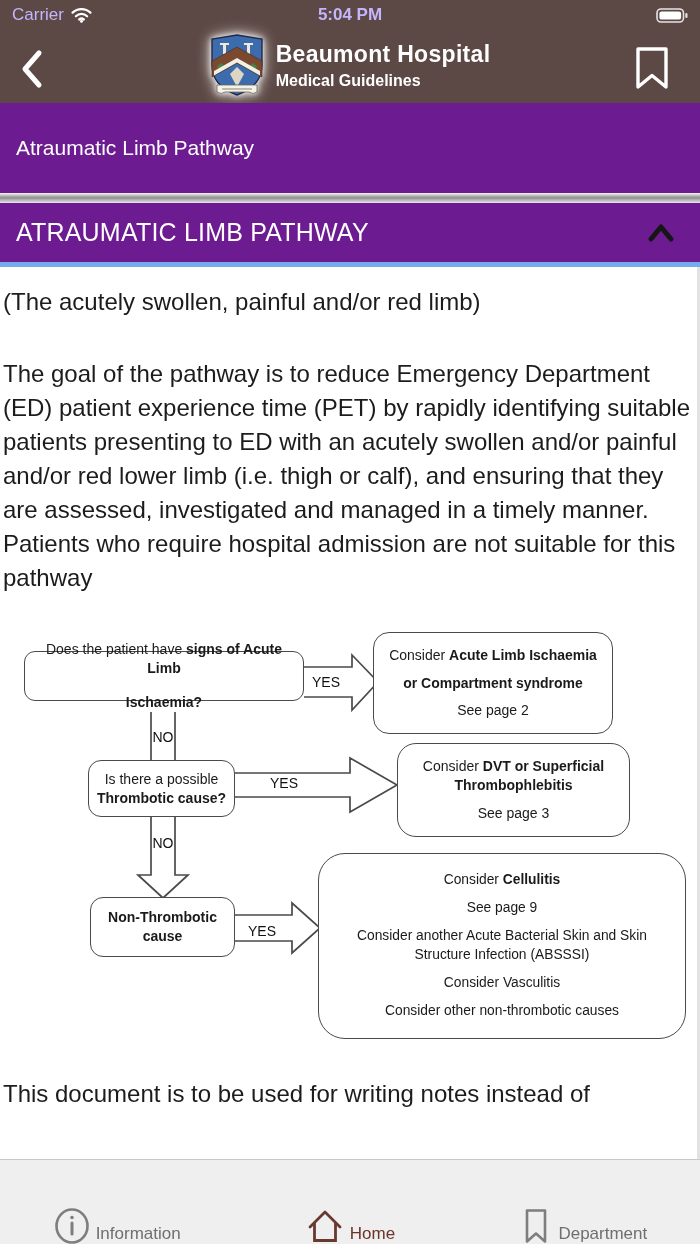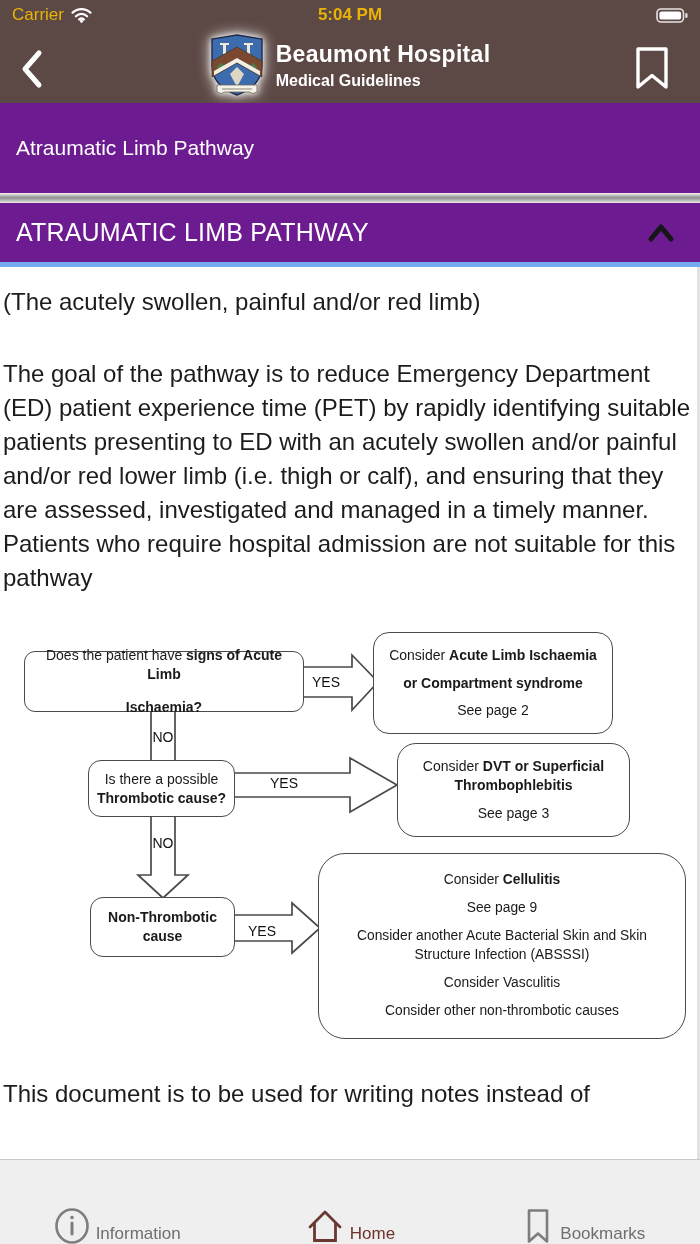--- a/index.html
+++ b/index.html
@@ -1,20 +1,20 @@
 <!DOCTYPE html>
 <html><head>
 <meta charset="utf-8">
 <style>
   html,body{margin:0;padding:0;background:#000;}
   .screen{position:relative;width:700px;height:1244px;background:#fff;overflow:hidden;
           font-family:"Liberation Sans",sans-serif;-webkit-font-smoothing:antialiased;}
   
   .statusbar{position:absolute;top:0;left:0;right:0;height:30px;background:#5c4844;
-             display:flex;align-items:center;padding:14px 12px;box-sizing:border-box;color:#eab308;}
+             display:flex;align-items:center;padding:14px 12px;box-sizing:border-box;color:#c4b5fd;}
   .carrier{font-size:17px;margin-right:7px;}
   .sb-time{position:absolute;left:0;right:0;text-align:center;font-size:17px;font-weight:700;}
   .sb-right{margin-left:auto;display:flex;align-items:center;}
   
   .appheader{position:absolute;top:30px;left:0;right:0;height:73px;background:#5c4844;}
   .backbtn{position:absolute;left:20px;top:18px;width:34px;height:42px;display:flex;align-items:center;cursor:pointer;}
   .bookmarkbtn{position:absolute;right:30px;top:16px;width:36px;height:44px;cursor:pointer;}
   .hdr-center{position:absolute;left:0;right:0;top:4px;display:flex;justify-content:center;align-items:center;gap:12px;}
   .crest{filter:drop-shadow(0 0 3px rgba(255,255,255,.95)) drop-shadow(0 0 7px rgba(255,255,255,.75));}
   .hdr-titles{display:flex;flex-direction:column;color:#fff;}
@@ -38,21 +38,21 @@
   p.intro{margin-top:18px;}
   p.goal{margin-top:38px;}
   p.footer-line{margin-top:17px;}
   
   .diagram{position:relative;width:700px;height:455px;margin-top:10px;}
   .diagram svg.arrows{position:absolute;left:0;top:0;}
   .fbox{position:absolute;background:#fff;border:1.7px solid #4a4a4a;box-sizing:border-box;
         display:flex;flex-direction:column;align-items:center;justify-content:center;
         text-align:center;color:#1a1a1a;font-size:14px;line-height:1.35;}
   .fbox b{font-weight:700;}
-  .q1{left:24px;top:46px;width:280px;height:61px;border-radius:11px;padding:2px 8px;gap:15px;}
+  .q1{left:24px;top:46px;width:280px;height:50px;border-radius:11px;padding:2px 8px;gap:15px;}
   .q2{left:88px;top:155px;width:147px;height:57px;border-radius:13px;}
   .q3{left:90px;top:292px;width:145px;height:60px;border-radius:13px;font-weight:700;}
   .r1{left:373px;top:27px;width:240px;height:102px;border-radius:16px;justify-content:space-evenly;padding:4px 6px;}
   .r2{left:397px;top:138px;width:233px;height:94px;border-radius:19px;justify-content:space-evenly;padding:4px 6px;}
   .r3{left:318px;top:248px;width:368px;height:186px;border-radius:27px;justify-content:space-evenly;padding:8px 12px;font-size:13.8px;}
   .flbl{position:absolute;width:44px;text-align:center;font-size:14px;font-weight:400;color:#111;}
   .lbl-yes1{left:304px;top:69px;}
   .lbl-no1{left:141px;top:124px;}
   .lbl-yes2{left:262px;top:170px;}
   .lbl-no2{left:141px;top:230px;}
@@ -215,17 +215,17 @@
       <svg width="40" height="36" viewBox="0 0 40 36" fill="none">
         <path d="M5 19 L20 4 L35 19" stroke-width="2.8" stroke-linecap="round" stroke-linejoin="round"></path>
         <path d="M9.5 15.5 V32.5 H30.5 V15.5" stroke-width="2.8" stroke-linecap="round"></path>
       </svg>
       <span class="lbl">Home</span>
     </div>
     <div class="tab">
       <svg width="34" height="36" viewBox="0 0 34 36" fill="none">
         <path d="M8 2.5 H26 V33.5 L17 25.5 L8 33.5 Z" stroke-width="2.6" stroke-linejoin="round"></path>
       </svg>
-      <span class="lbl">Bookmarks</span>
+      <span class="lbl">Department</span>
     </div>
   </div>
 
 </div>
 
 </body></html>

